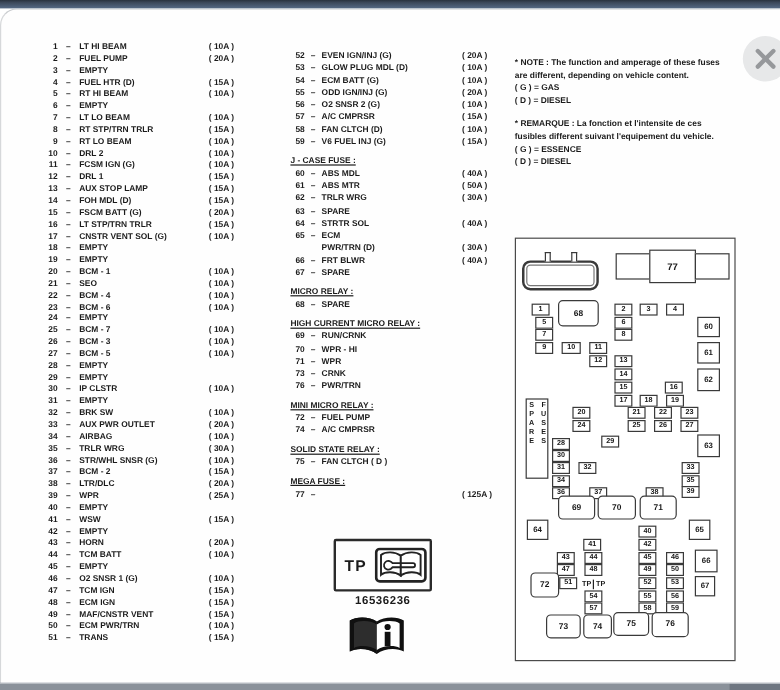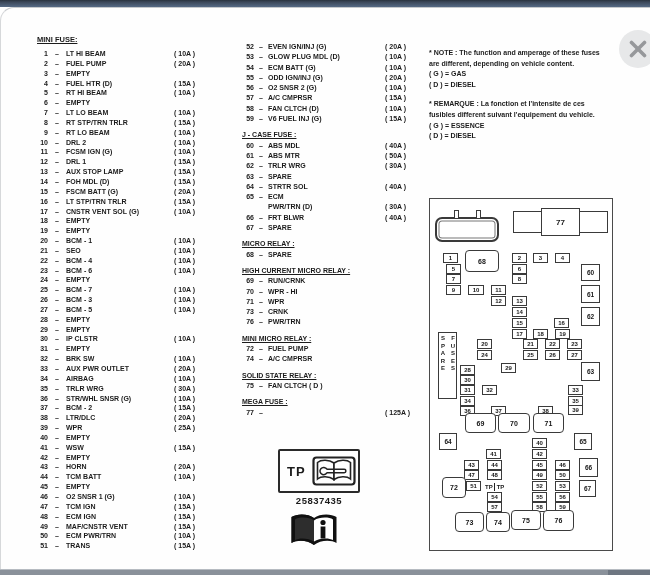--- a/index.html
+++ b/index.html
@@ -65,21 +65,20 @@
   #tp-tp .sep{display:inline-block;width:1px;height:8px;background:#222;margin:0 1.5px;}
 </style>
 </head>
 <body>
 
 <div id="stage">
   <div id="topbar"></div>
   <div id="panel" class="doc">
 
     <div id="leftcol">
-      <div class="list-header">MINI FUSE:</div>
       <div id="left-rows">
           <div class="frow">
             <span class="num">1</span>
             <span class="dash">–</span>
             <span class="name">LT HI BEAM</span>
             <span class="amp">( 10A )</span>
           </div>
           <div class="frow">
             <span class="num">2</span>
             <span class="dash">–</span>
@@ -571,21 +570,21 @@
 
     <div id="tpbox">
       <span class="tp-label">TP</span>
       <svg width="44" height="30" viewBox="0 0 44 30">
         <rect x="1.5" y="1.5" width="41" height="27" rx="3" fill="none" stroke="#222" stroke-width="2.2"></rect>
         <path d="M22 7 C17 3.5, 9 3.5, 5.5 6.5 L5.5 23 C9 20, 17 20, 22 23.5 Z" fill="#fff" stroke="#222" stroke-width="1.6"></path>
         <path d="M22 7 C27 3.5, 35 3.5, 38.5 6.5 L38.5 23 C35 20, 27 20, 22 23.5 Z" fill="#fff" stroke="#222" stroke-width="1.6"></path>
         <path d="M12 11.5 a3.6 3.6 0 1 0 1.8 6.4 l1.4 -1.2 h17 a1.4 1.4 0 0 0 0 -3.4 h-17 l-1.4 -1.2 Z" fill="none" stroke="#222" stroke-width="1.5"></path>
       </svg>
     </div>
-    <div id="partnum">25837435</div>
+    <div id="partnum">16536236</div>
 
     <div id="bookicon">
       <svg width="50" height="36" viewBox="0 0 50 36">
         <path d="M25 5 C19 0.5, 8 0.5, 2.5 4 L2.5 30 C8 26.5, 19 27, 25 32 Z" fill="#101010"></path>
         <path d="M25 5 C31 0.5, 42 0.5, 47.5 4 L47.5 30 C42 26.5, 31 27, 25 32 Z" fill="#101010"></path>
         <path d="M25 7.5 C20 3.8, 10 3.8, 6 6.5 L6 27 C10 24.5, 20 24.8, 25 28.6 Z" fill="#fff"></path>
         <path d="M25 7.5 C30 3.8, 40 3.8, 44 6.5 L44 27 C40 24.5, 30 24.8, 25 28.6 Z" fill="#fff"></path>
         <path d="M25 5 C19 0.5, 8 0.5, 2.5 4 L2.5 30 C8 26.5, 19 27, 25 32 Z" fill="#101010" opacity="0.88"></path>
         <circle cx="34" cy="9.5" r="2.6" fill="#101010"></circle>
         <rect x="31.6" y="13.5" width="4.8" height="12" fill="#101010"></rect>

